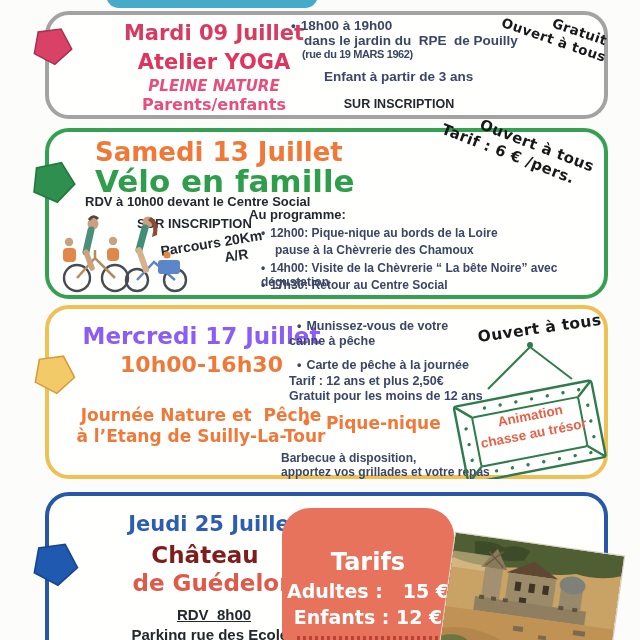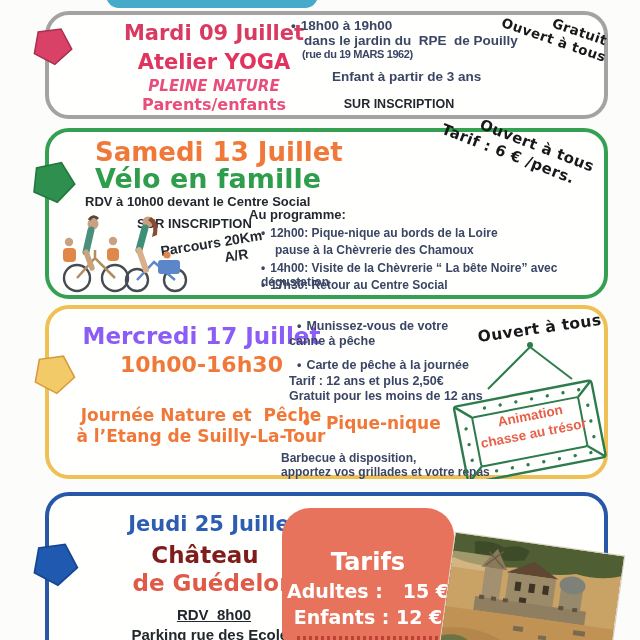--- a/index.html
+++ b/index.html
@@ -58,32 +58,32 @@
 
 <div class="card c1">
   <div class="abs rounded b ctr" style="left:50px;top:6px;width:230px;font-size:21px;color:#d93a62;">Mardi 09 Juillet</div>
   <div class="abs rounded b ctr" style="left:50px;top:62px;width:230px;font-size:15px;color:#e84e7d;font-style:italic;">PLEINE NATURE</div>
   <div class="abs rounded b ctr" style="left:50px;top:35px;width:230px;font-size:21px;color:#e0335f;">Atelier YOGA</div>
   <div class="abs rounded b ctr" style="left:50px;top:80px;width:230px;font-size:16px;color:#e84e7d;">Parents/enfants</div>
 
   <div class="abs b navy" style="left:242px;top:3px;font-size:13.5px;"><span class="bullet">•</span><span>18h00 à 19h00</span></div>
   <div class="abs b navy pre" style="left:255px;top:18px;font-size:13.5px;">dans le jardin du  RPE  de Pouilly</div>
   <div class="abs b navy" style="left:253px;top:33px;font-size:11px;letter-spacing:-.4px;">(rue du 19 MARS 1962)</div>
-  <div class="abs navy b" style="left:275px;top:54px;font-size:13.5px;margin-left:8px;">Enfant à partir de 3 ans</div>
+  <div class="abs navy b" style="left:275px;top:54px;font-size:13.5px;">Enfant à partir de 3 ans</div>
   <div class="abs b ink ctr" style="left:255px;top:82px;width:190px;font-size:12.5px;">SUR INSCRIPTION</div>
 
   <div class="abs note" style="left:452px;top:6px;width:140px;font-size:13.5px;transform:rotate(19deg);">
     <div style="margin-left:48px;">Gratuit</div>
     <div>Ouvert à tous</div>
   </div>
 </div>
 
 <div class="card c2">
   <div class="abs rounded b" style="left:46px;top:5px;font-size:26px;color:#f0793a;">Samedi 13 Juillet</div>
-  <div class="abs rounded b" style="left:46px;top:31px;font-size:27px;color:#2f9e4c;text-align:center;">Vélo en famille</div>
+  <div class="abs rounded b" style="left:46px;top:31px;font-size:31px;color:#2f9e4c;text-align:center;">Vélo en famille</div>
   <div class="abs b ink" style="left:36px;top:62px;font-size:13px;">RDV à 10h00 devant le Centre Social</div>
   <div class="abs b ink" style="left:88px;top:84px;font-size:13px;">SUR INSCRIPTION</div>
   <div class="abs b ink" style="left:112px;top:100px;width:140px;font-size:14px;transform:rotate(-9deg);">
     <div>Parcours 20Km</div>
     <div style="margin-left:62px;">A/R</div>
   </div>
 
   <div class="abs" style="left:6px;top:78px;">
     <svg width="140" height="85" viewBox="0 0 140 85">
       <circle cx="22" cy="68" r="13" fill="none" stroke="#474c52" stroke-width="2.4"></circle>

